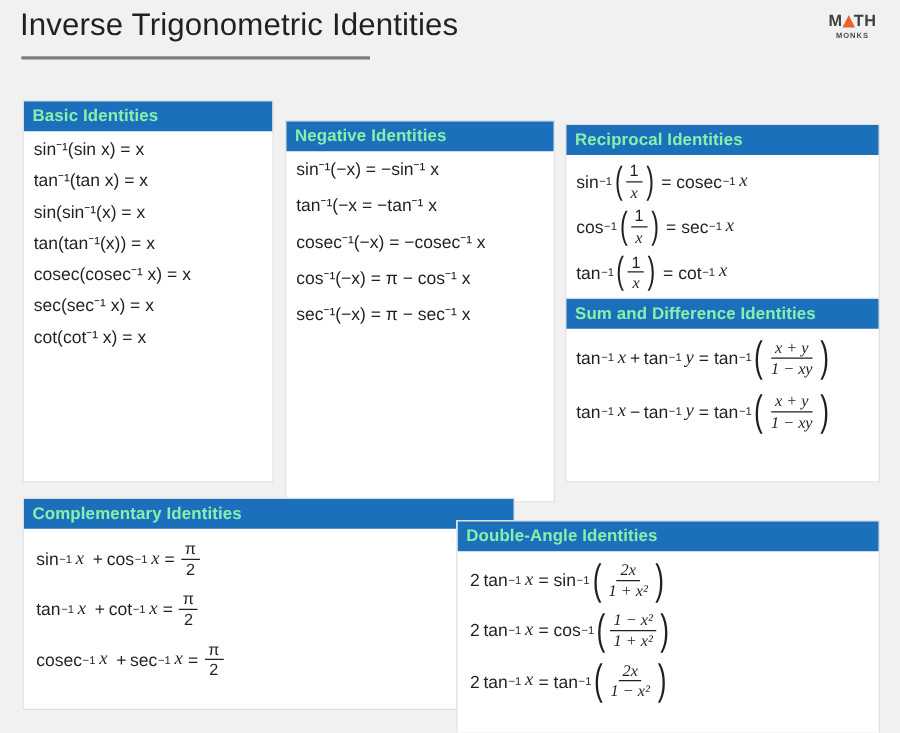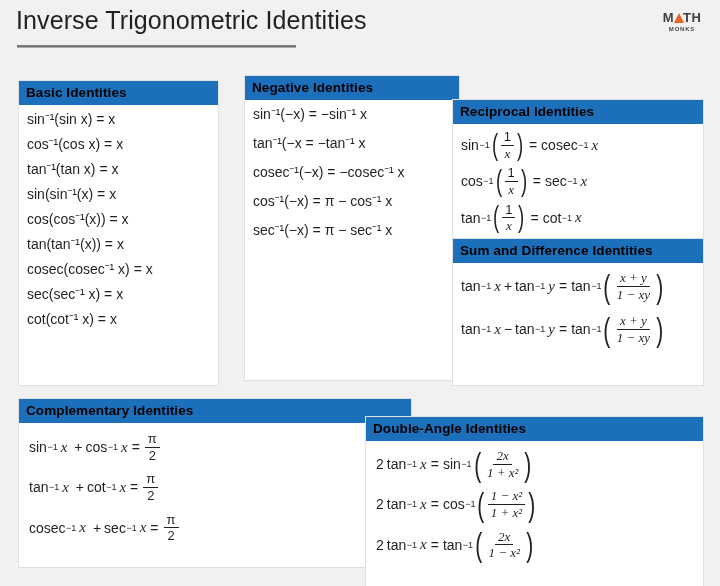--- a/index.html
+++ b/index.html
@@ -81,36 +81,36 @@
   
   .panel {
     position: absolute;
     background: #ffffff;
     border: 1px solid #e0e0e0;
     box-sizing: border-box;
     overflow: hidden;
   }
   .panel-header {
     background: #1c6fbb;
-    color: #000000;
+    color: #86efac;
     font-size: 13.5px;
     font-weight: 700;
     padding: 4px 0 5px 7px;
     letter-spacing: 0.1px;
     white-space: nowrap;
     box-sizing: border-box;
   }
   .panel-body {
     padding: 7px 8px 6px 8px;
     box-sizing: border-box;
   }
 
   
   #panel-basic        { left: 18px;  top: 80px;  width: 201px; height: 306px; }
-  #panel-negative     { left: 228px; top: 75px;  width: 216px; height: 306px; margin-left: 16px; }
+  #panel-negative     { left: 228px; top: 96px;  width: 216px; height: 306px; }
   #panel-reciprocal   { left: 452px; top: 80px;  width: 252px; height: 153px; margin-top: 19px; }
   #panel-sumdiff      { left: 452px; top: 238px; width: 252px; height: 148px; }
   #panel-complementary{ left: 18px;  top: 398px; width: 394px; height: 170px; }
   #panel-double       { left: 365px; top: 416px; width: 339px; height: 203px; }
 
   
   .formula {
     font-size: 14px;
     color: #231f20;
     white-space: nowrap;
@@ -178,24 +178,22 @@
   <div id="logo">
     <span id="logo-math"><span>M</span><span class="logo-tri"></span><span>TH</span></span>
     <span id="logo-monks">MONKS</span>
   </div>
 </div>
 
 <div class="panel" id="panel-basic">
   <div class="panel-header">Basic Identities</div>
   <div class="panel-body">
     <div class="formula plain">sin⁻¹(sin x) = x</div>
-    <div class="formula plain">cos⁻¹(cos x) = x</div>
     <div class="formula plain">tan⁻¹(tan x) = x</div>
     <div class="formula plain">sin(sin⁻¹(x) = x</div>
-    <div class="formula plain">cos(cos⁻¹(x)) = x</div>
     <div class="formula plain">tan(tan⁻¹(x)) = x</div>
     <div class="formula plain">cosec(cosec⁻¹ x) = x</div>
     <div class="formula plain">sec(sec⁻¹ x) = x</div>
     <div class="formula plain">cot(cot⁻¹ x) = x</div>
   </div>
 </div>
 
 <div class="panel" id="panel-negative">
   <div class="panel-header">Negative Identities</div>
   <div class="panel-body">

